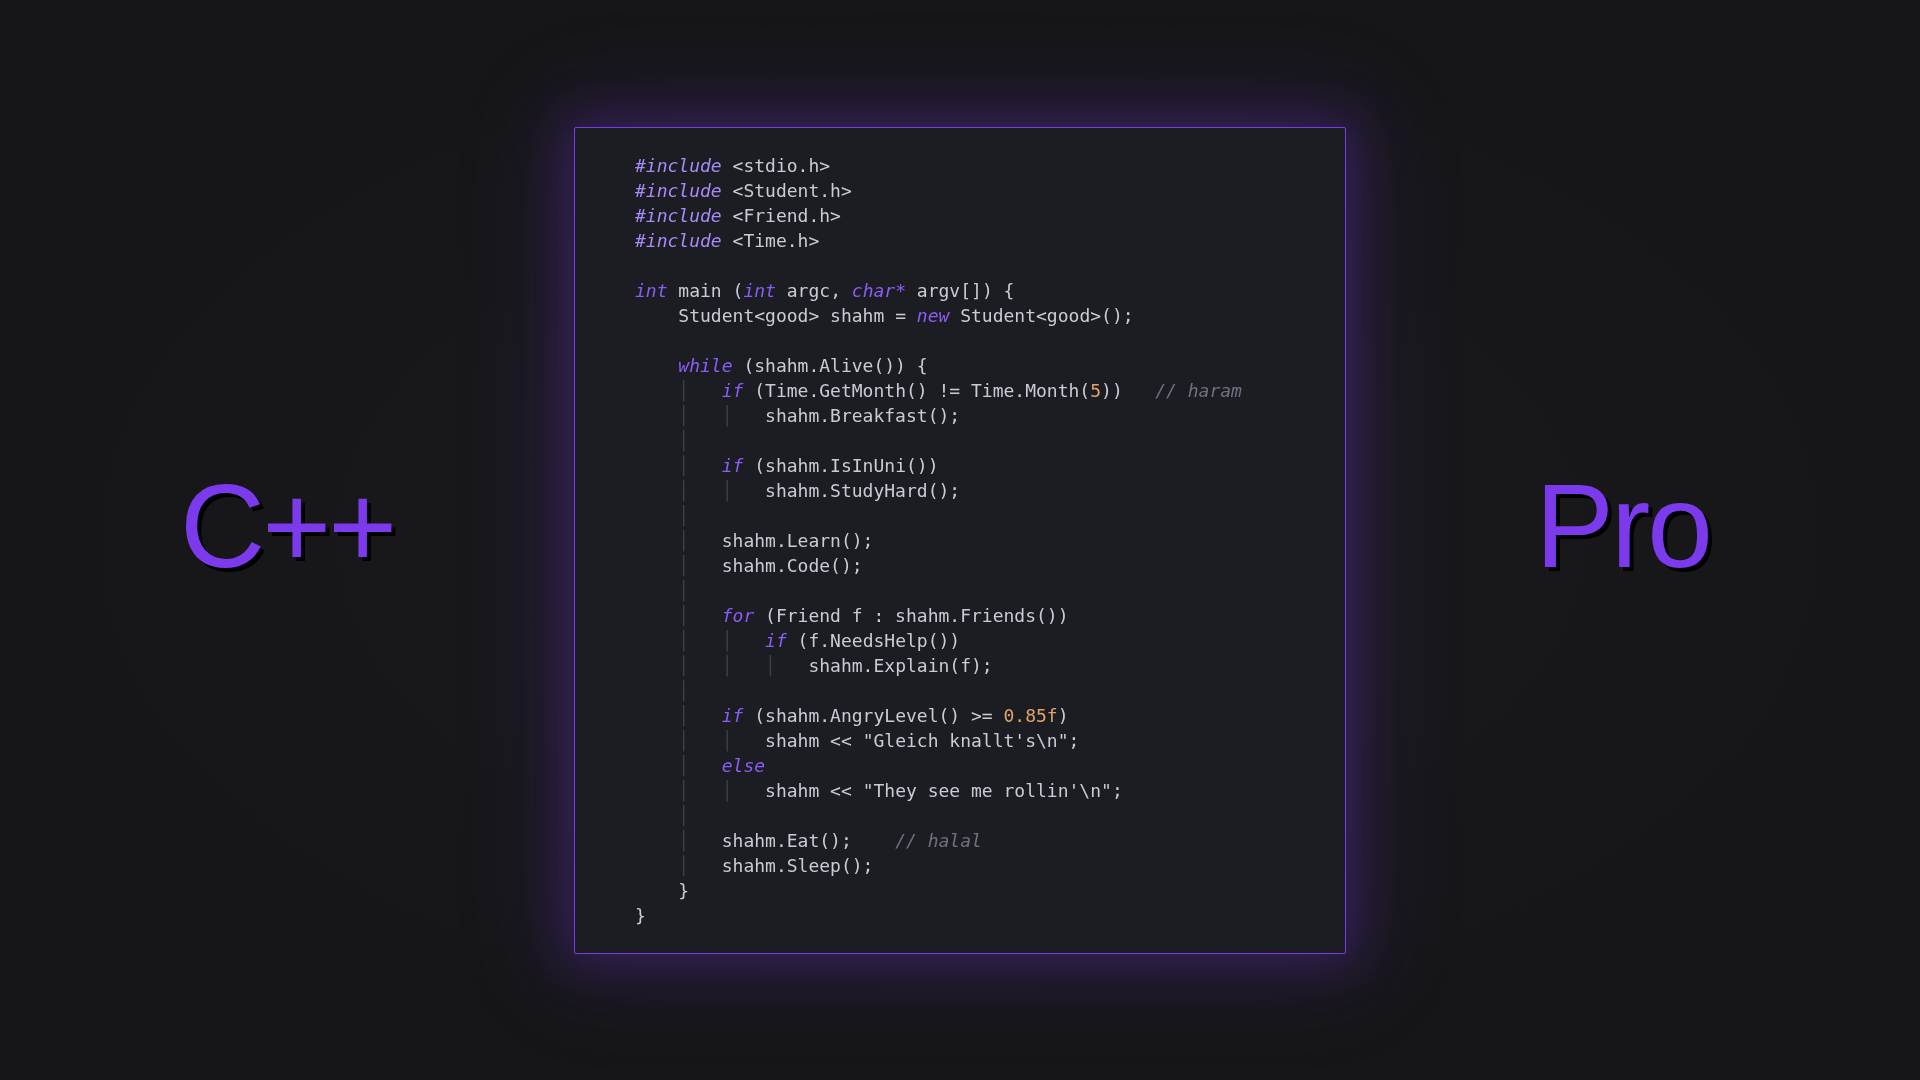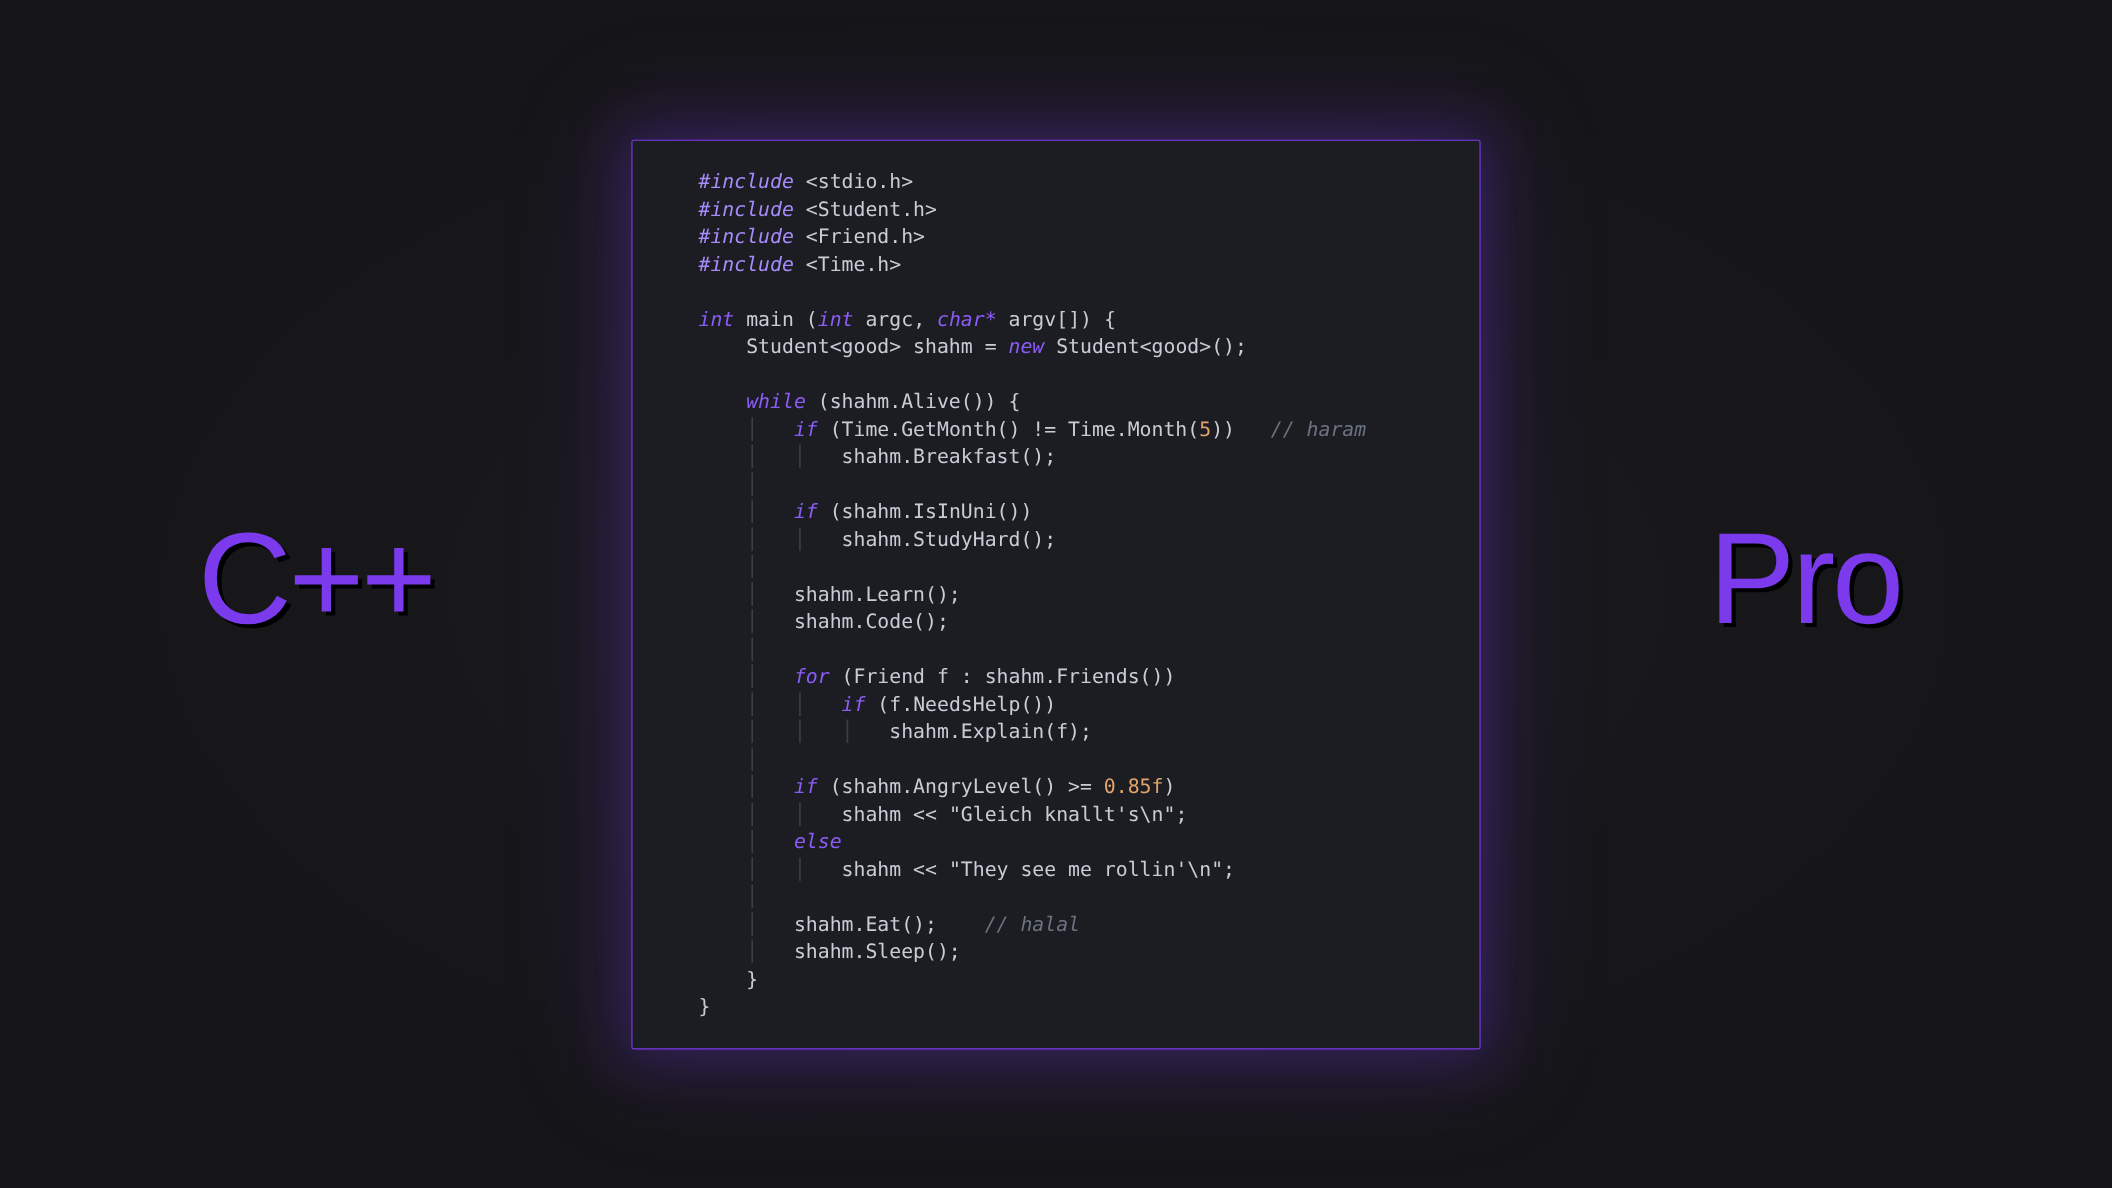--- a/index.html
+++ b/index.html
@@ -32,21 +32,21 @@
       letter-spacing: -3px;
     }
 
     .label-left {
       left: 180px;
       top: 50%;
       transform: translateY(-60%);
     }
 
     .label-right {
-      right: 192px;
+      right: 210px;
       top: 50%;
       transform: translateY(-60%);
     }
 
     .code-box {
       width: 772px;
       background: #1c1d23;
       border: 1px solid #7c3aed;
       border-radius: 2px;
       box-shadow: 0 0 50px 10px rgba(124, 58, 237, 0.25),

